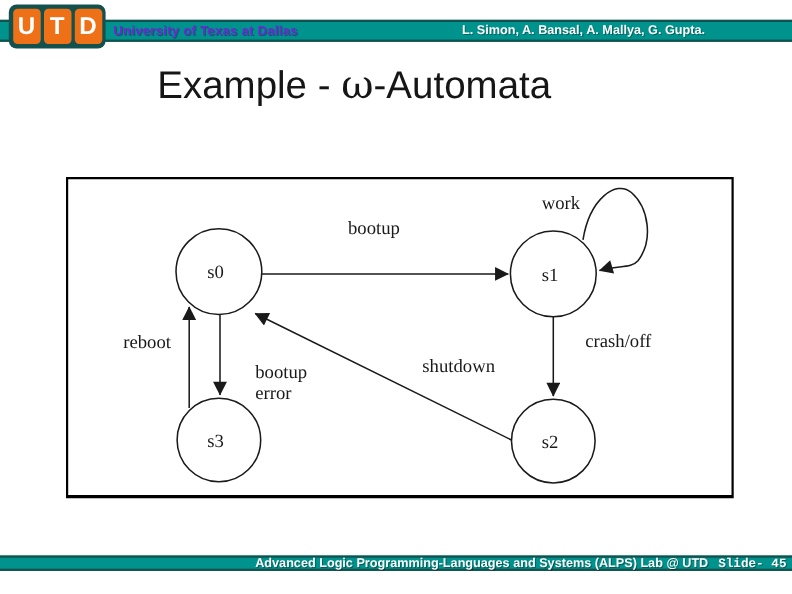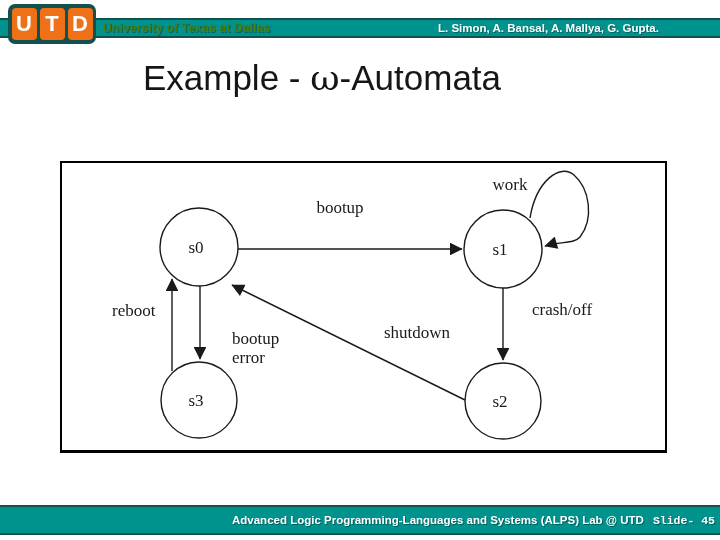--- a/index.html
+++ b/index.html
@@ -9,24 +9,24 @@
   }
 
   
   .header-bar {
     position:absolute; left:0; top:18px; width:720px; height:20px;
     background:#00928C; border-top:2px solid #12514D; border-bottom:2px solid #12514D;
     box-sizing:border-box;
   }
   .univ-name {
     position:absolute; left:103px; top:21px; font-size:12px; font-weight:bold;
-    color:#4d7c0f; text-shadow:1px 1px 0 rgba(0,0,0,0.30); letter-spacing:0.2px;
+    color:#6d28d9; text-shadow:1px 1px 0 rgba(0,0,0,0.30); letter-spacing:0.2px;
   }
   .authors {
-    position:absolute; left:438px; top:22px; font-size:11.5px; font-weight:bold;
+    position:absolute; left:420px; top:22px; font-size:11.5px; font-weight:bold;
     color:#ffffff; text-shadow:1px 1px 0 rgba(0,0,0,0.30);
   }
   .logo {
     position:absolute; left:8px; top:4px; width:88px; height:40px;
     background:#12514D; border-radius:7px; display:flex; align-items:center;
     justify-content:center; gap:3px; padding:0 3px; box-sizing:border-box;
   }
   .logo-tile {
     background:#EE7118; border-radius:4px; width:25px; height:32px;
     display:flex; align-items:center; justify-content:center;
@@ -45,21 +45,21 @@
     position:absolute; left:60px; top:161px; width:603px; height:287px;
     border:2px solid #000000; border-bottom-width:3px; background:#ffffff;
   }
   .diagram-box svg { display:block; }
   .diagram-box text { font-family:"Liberation Serif", serif; font-size:17px; fill:#1a1a1a; }
   .edge { stroke:#1a1a1a; stroke-width:1.4; fill:none; }
   .state { stroke:#1a1a1a; stroke-width:1.4; fill:#ffffff; }
 
   
   .footer-bar {
-    position:absolute; left:0; top:505px; width:720px; height:30px;
+    position:absolute; left:0; top:505px; width:720px; height:14px;
     background:#00928C; border-top:2px solid #12514D; border-bottom:2px solid #12514D;
     box-sizing:border-box; display:flex; align-items:center; justify-content:flex-end;
     padding-right:5px; font-size:11.5px; font-weight:bold; color:#ffffff;
     text-shadow:1px 1px 0 rgba(0,0,0,0.35);
   }
   .footer-slide { margin-left:9px;font-family:Liberation Mono, monospace; }
 </style>
 </head>
 <body>
 

